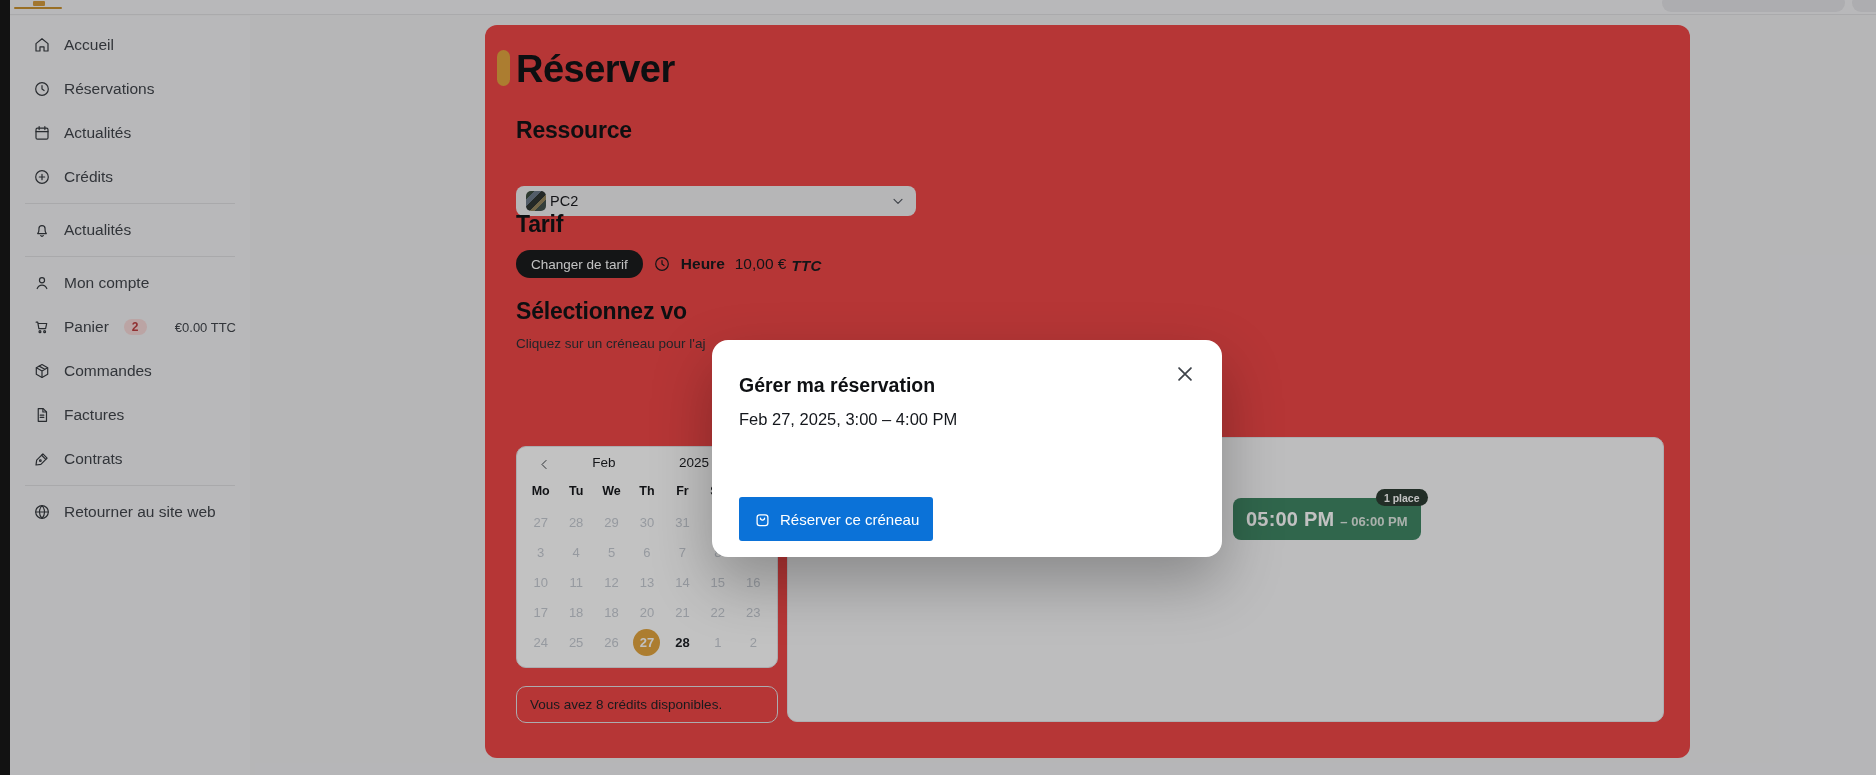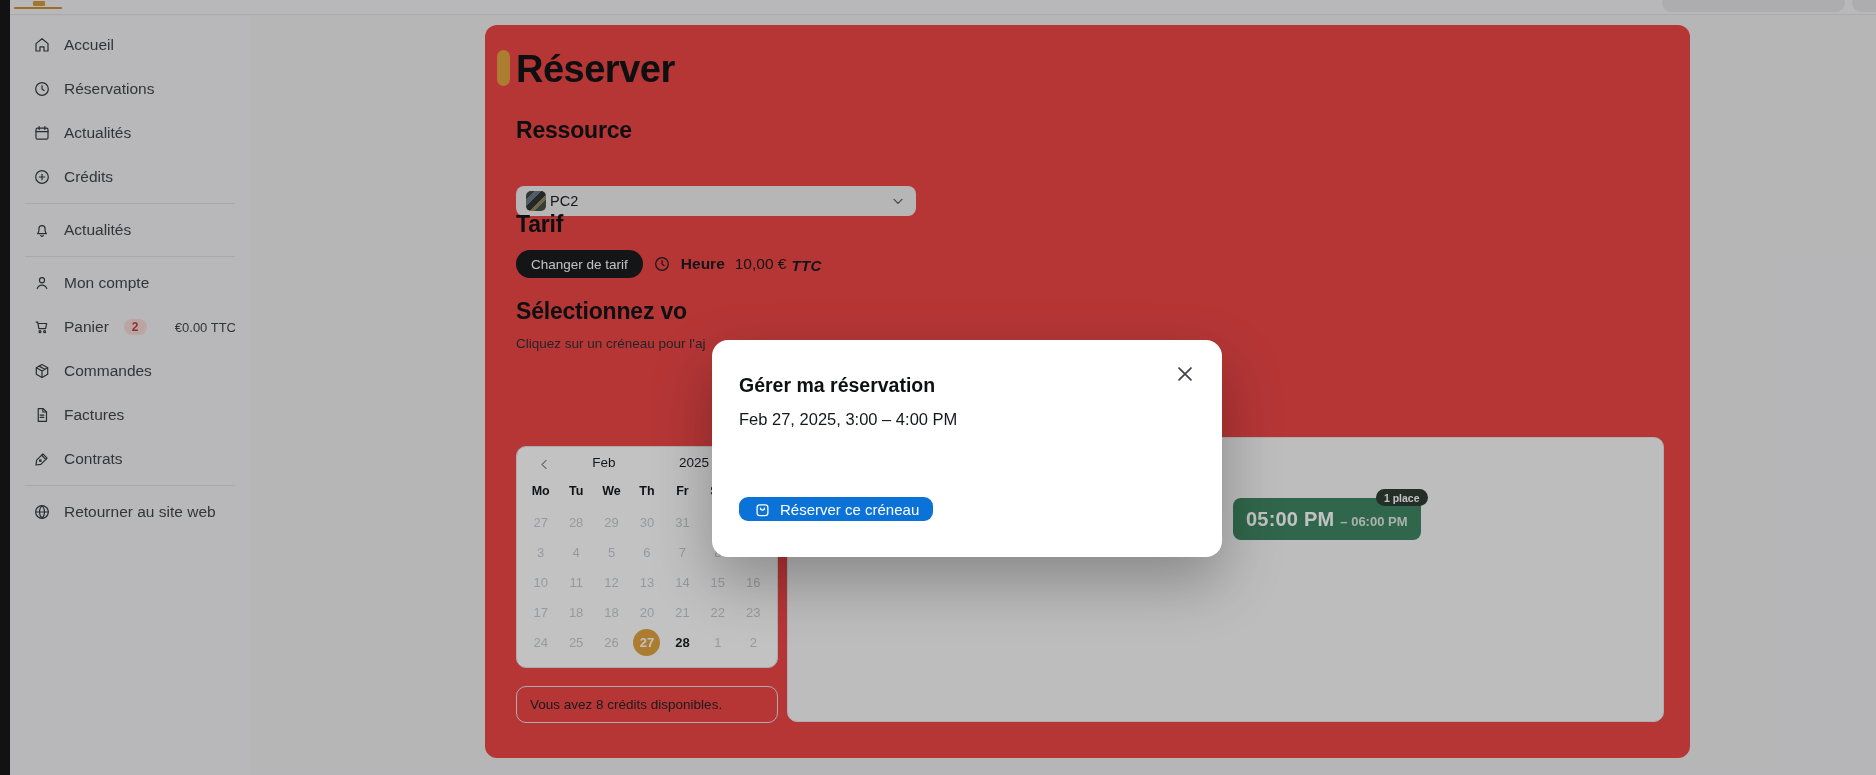--- a/index.html
+++ b/index.html
@@ -85,21 +85,21 @@
   .modal{position:absolute;left:712px;top:340px;width:510px;height:217px;background:#fff;border-radius:16px;z-index:50;
          box-shadow:0 25px 60px rgba(0,0,0,0.28);}
   .modal h3{position:absolute;left:27px;top:34px;margin:0;font-size:19.5px;font-weight:700;color:#0E1013;}
   .modal-close{position:absolute;right:24px;top:21px;width:26px;height:26px;border:none;background:none;padding:0;
                color:#3E434A;cursor:pointer;display:flex;align-items:center;justify-content:center;}
   .modal-close svg{width:16px;height:16px;}
   .modal-date{position:absolute;left:27px;top:70px;margin:0;font-size:16.5px;color:#14171C;}
   .btn-green,.btn-blue{position:absolute;left:27px;display:flex;align-items:center;color:#fff;border:none;
                        font-family:inherit;cursor:pointer;}
   .btn-green{top:113px;height:37px;border-radius:9px;background:var(--modal-green,#2F9563);gap:9px;padding:0 16px;font-size:15.5px;}
-  .btn-blue{top:157px;height:24px;border-radius:9px;background:var(--modal-blue,#0B72D8);gap:8px;padding:0 14px;font-size:15px;}
+  .btn-blue{top:157px;height:44px;border-radius:3px;background:var(--modal-blue,#0B72D8);gap:8px;padding:0 14px;font-size:15px;}
   .b-ic{width:19px;height:19px;color:#fff;flex:0 0 auto;}
 
   
   .ic svg,[data-icon] svg{display:block;width:100%;height:100%;fill:none;stroke:currentColor;
                           stroke-width:1.6;stroke-linecap:round;stroke-linejoin:round;}
   [data-icon]{display:block;}
 </style>
 </head>
 <body>
 

